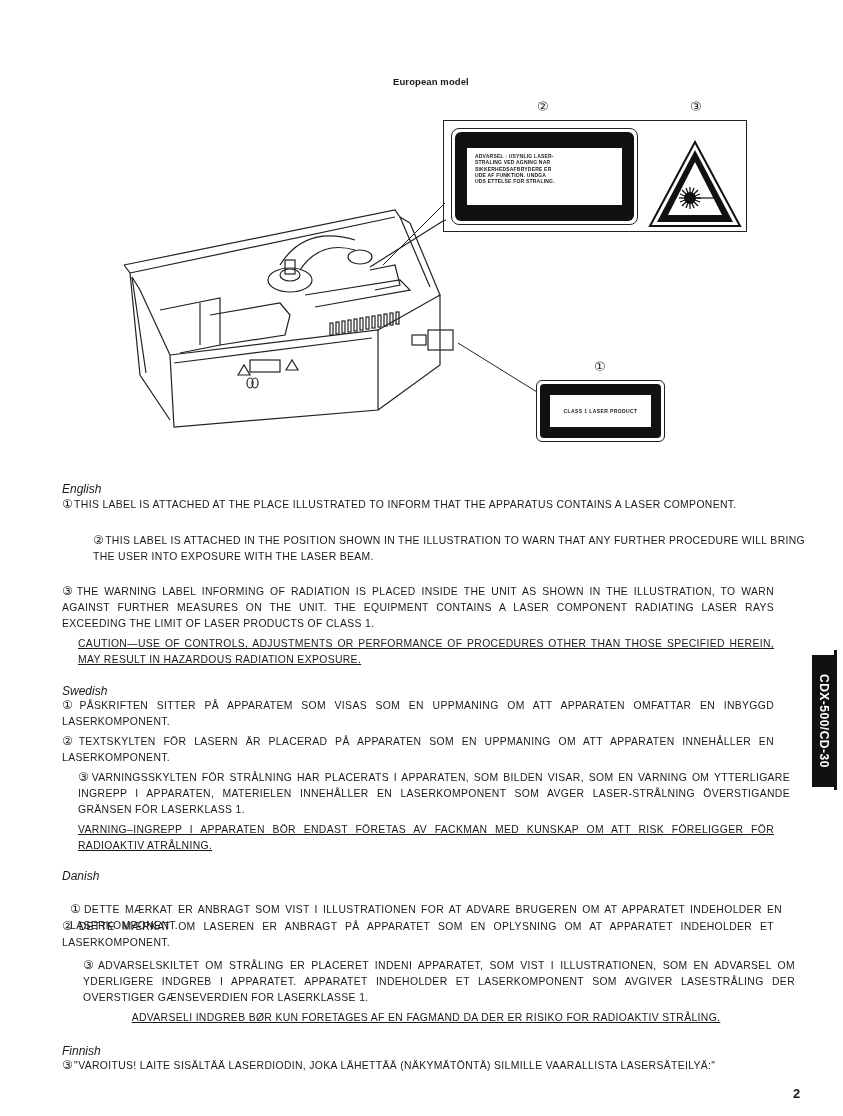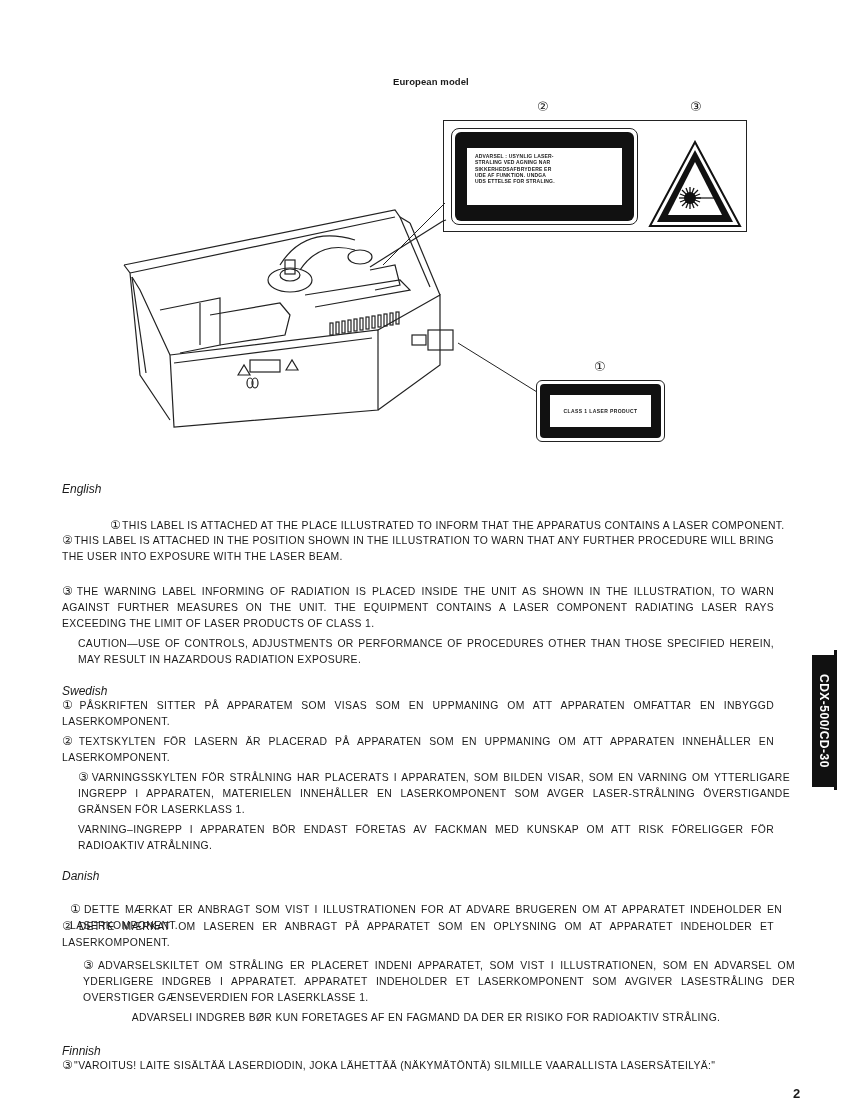--- a/index.html
+++ b/index.html
@@ -10,21 +10,21 @@
   .label-panel { left:443px; top:120px; width:304px; height:112px; border:1.5px solid #222; box-sizing:border-box; background:#fff; }
   .label2-outer { left:451px; top:128px; width:187px; height:97px; border:1.5px solid #222; border-radius:8px; box-sizing:border-box; padding:3px; background:#fff; }
   .label2-black { width:100%; height:100%; background:#111; border-radius:6px; box-sizing:border-box; padding:16px 12px; }
   .label2-white { width:100%; height:100%; background:#fff; box-sizing:border-box; padding:5px 8px; font-size:5px; line-height:6.3px; letter-spacing:0.2px; font-weight:bold; }
   .label1-outer { left:536px; top:380px; width:129px; height:62px; border:1.5px solid #222; border-radius:6px; box-sizing:border-box; padding:3px; background:#fff; }
   .label1-black { width:100%; height:100%; background:#111; border-radius:4px; box-sizing:border-box; padding:11px 10px; }
   .label1-white { width:100%; height:100%; background:#fff; display:flex; align-items:center; justify-content:center; font-size:5px; font-weight:bold; letter-spacing:0.4px; }
   .section-head { font-style:italic; font-size:12px; left:62px; }
   .para { left:62px; width:712px; font-size:10.4px; line-height:16px; letter-spacing:0.35px; text-transform:uppercase; }
   .para .num { font-family:"DejaVu Sans", sans-serif; font-size:12px; margin-right:1px; }
-  .indent { padding-left:16px; }
+  .indent { padding-left:16px;text-decoration:underline; }
   .justify { text-align:justify; text-align-last:left; }
   .side-tab { left:812px; top:655px; width:24px; height:132px; background:#111; }
   .side-tab-line { left:834px; top:650px; width:3px; height:140px; background:#111; }
   .side-tab-text { position:absolute; left:4px; top:6px; width:16px; height:120px; writing-mode:vertical-rl; color:#fff; font-weight:bold; font-size:12px; letter-spacing:0.5px; display:flex; align-items:center; justify-content:center; }
   .page-num { left:793px; top:1086px; font-size:13px; font-weight:bold; }
   svg { position:absolute; }
 </style>
 </head>
 <body>
 
@@ -133,24 +133,24 @@
   <ellipse cx="145" cy="188" rx="3" ry="5"></ellipse>
 </svg>
 <svg style="left:380px;top:200px;" width="70" height="70" stroke="#222" stroke-width="1">
   <line x1="65" y1="3" x2="3" y2="65"></line>
 </svg>
 <svg style="left:455px;top:340px;" width="85" height="55" stroke="#222" stroke-width="1">
   <line x1="3" y1="3" x2="82" y2="52"></line>
 </svg>
 
 <div class="abs section-head" style="top:482px;">English</div>
-<div class="abs para justify" style="top:517px;margin-left:48px;">
+<div class="abs para justify" style="top:496px;">
   <span class="num">①</span><span>THIS LABEL IS ATTACHED AT THE PLACE ILLUSTRATED TO INFORM THAT THE APPARATUS CONTAINS A LASER COMPONENT.</span>
 </div>
-<div class="abs para justify" style="top:532px;">
+<div class="abs para justify" style="top:532px;margin-left:31px;">
   <span class="num">②</span><span>THIS LABEL IS ATTACHED IN THE POSITION SHOWN IN THE ILLUSTRATION TO WARN THAT ANY FURTHER PROCEDURE WILL BRING THE USER INTO EXPOSURE WITH THE LASER BEAM.</span>
 </div>
 <div class="abs para justify" style="top:583px;">
   <span class="num">③</span><span>THE WARNING LABEL INFORMING OF RADIATION IS PLACED INSIDE THE UNIT AS SHOWN IN THE ILLUSTRATION, TO WARN AGAINST FURTHER MEASURES ON THE UNIT. THE EQUIPMENT CONTAINS A LASER COMPONENT RADIATING LASER RAYS EXCEEDING THE LIMIT OF LASER PRODUCTS OF CLASS 1.</span>
 </div>
 <div class="abs para justify indent" style="top:636px;width:696px;">CAUTION—USE OF CONTROLS, ADJUSTMENTS OR PERFORMANCE OF PROCEDURES OTHER THAN THOSE SPECIFIED HEREIN, MAY RESULT IN HAZARDOUS RADIATION EXPOSURE.</div>
 
 <div class="abs section-head" style="top:684px;">Swedish</div>
 <div class="abs para justify" style="top:697px;">
   <span class="num">①</span><span>PÅSKRIFTEN SITTER PÅ APPARATEM SOM VISAS SOM EN UPPMANING OM ATT APPARATEN OMFATTAR EN INBYGGD LASERKOMPONENT.</span>

